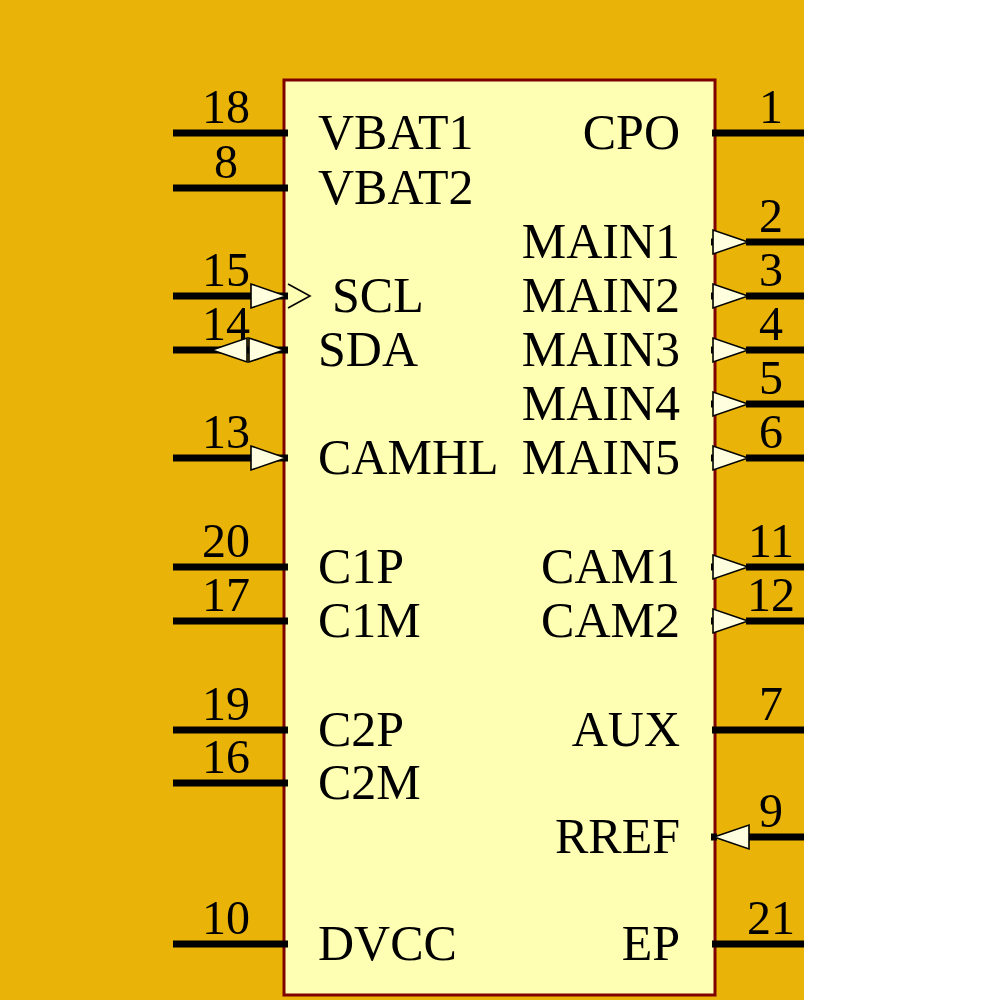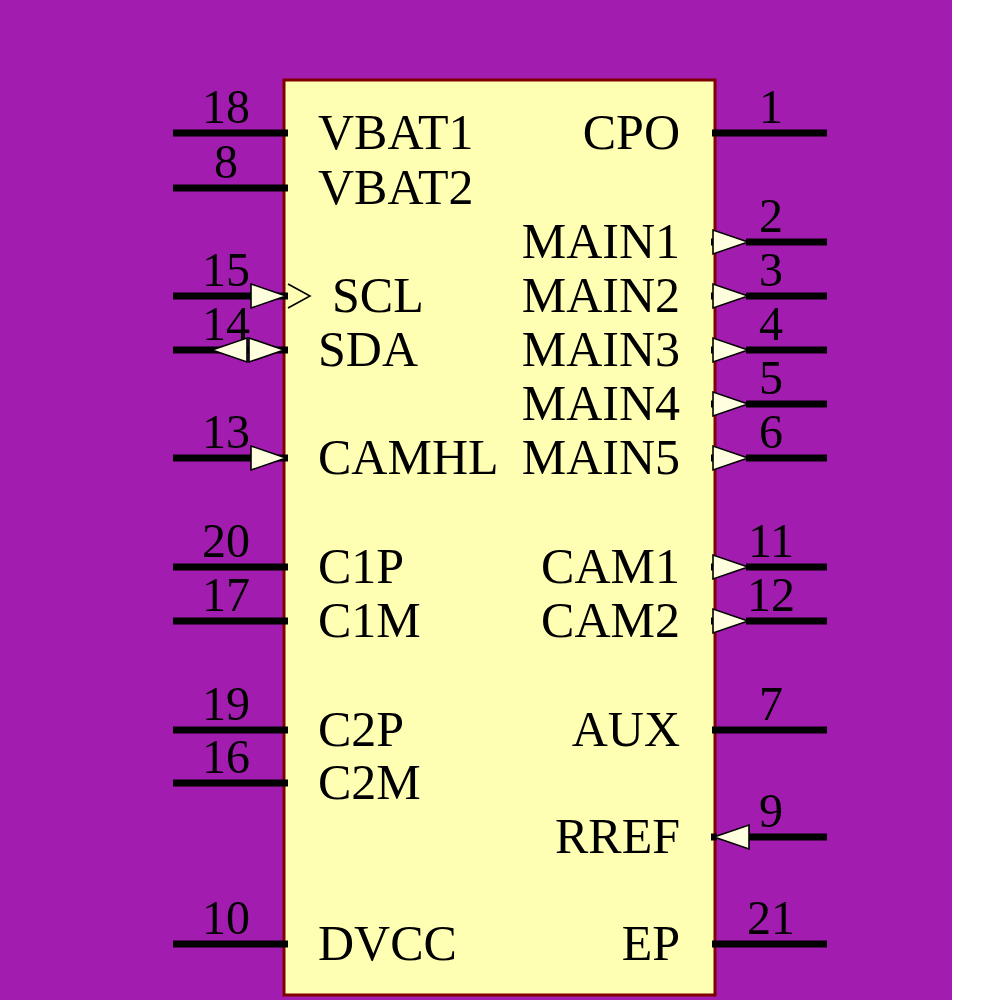--- a/index.html
+++ b/index.html
@@ -2,23 +2,23 @@
 <html><head>
 <meta charset="utf-8">
 <style>
   html, body {
     margin: 0;
     padding: 0;
     background: #ffffff;
   }
   .canvas {
     position: relative;
-    width: 952px;
+    width: 804px;
     height: 1000px;
-    background: #a21caf;
+    background: #eab308;
     overflow: hidden;
   }
   svg text {
     font-family: "Liberation Serif", "DejaVu Serif", serif;
     fill: #000000;
   }
   text.pin-number { font-size: 48px; }
   text.pin-name   { font-size: 50px; }
 </style>
 </head>

